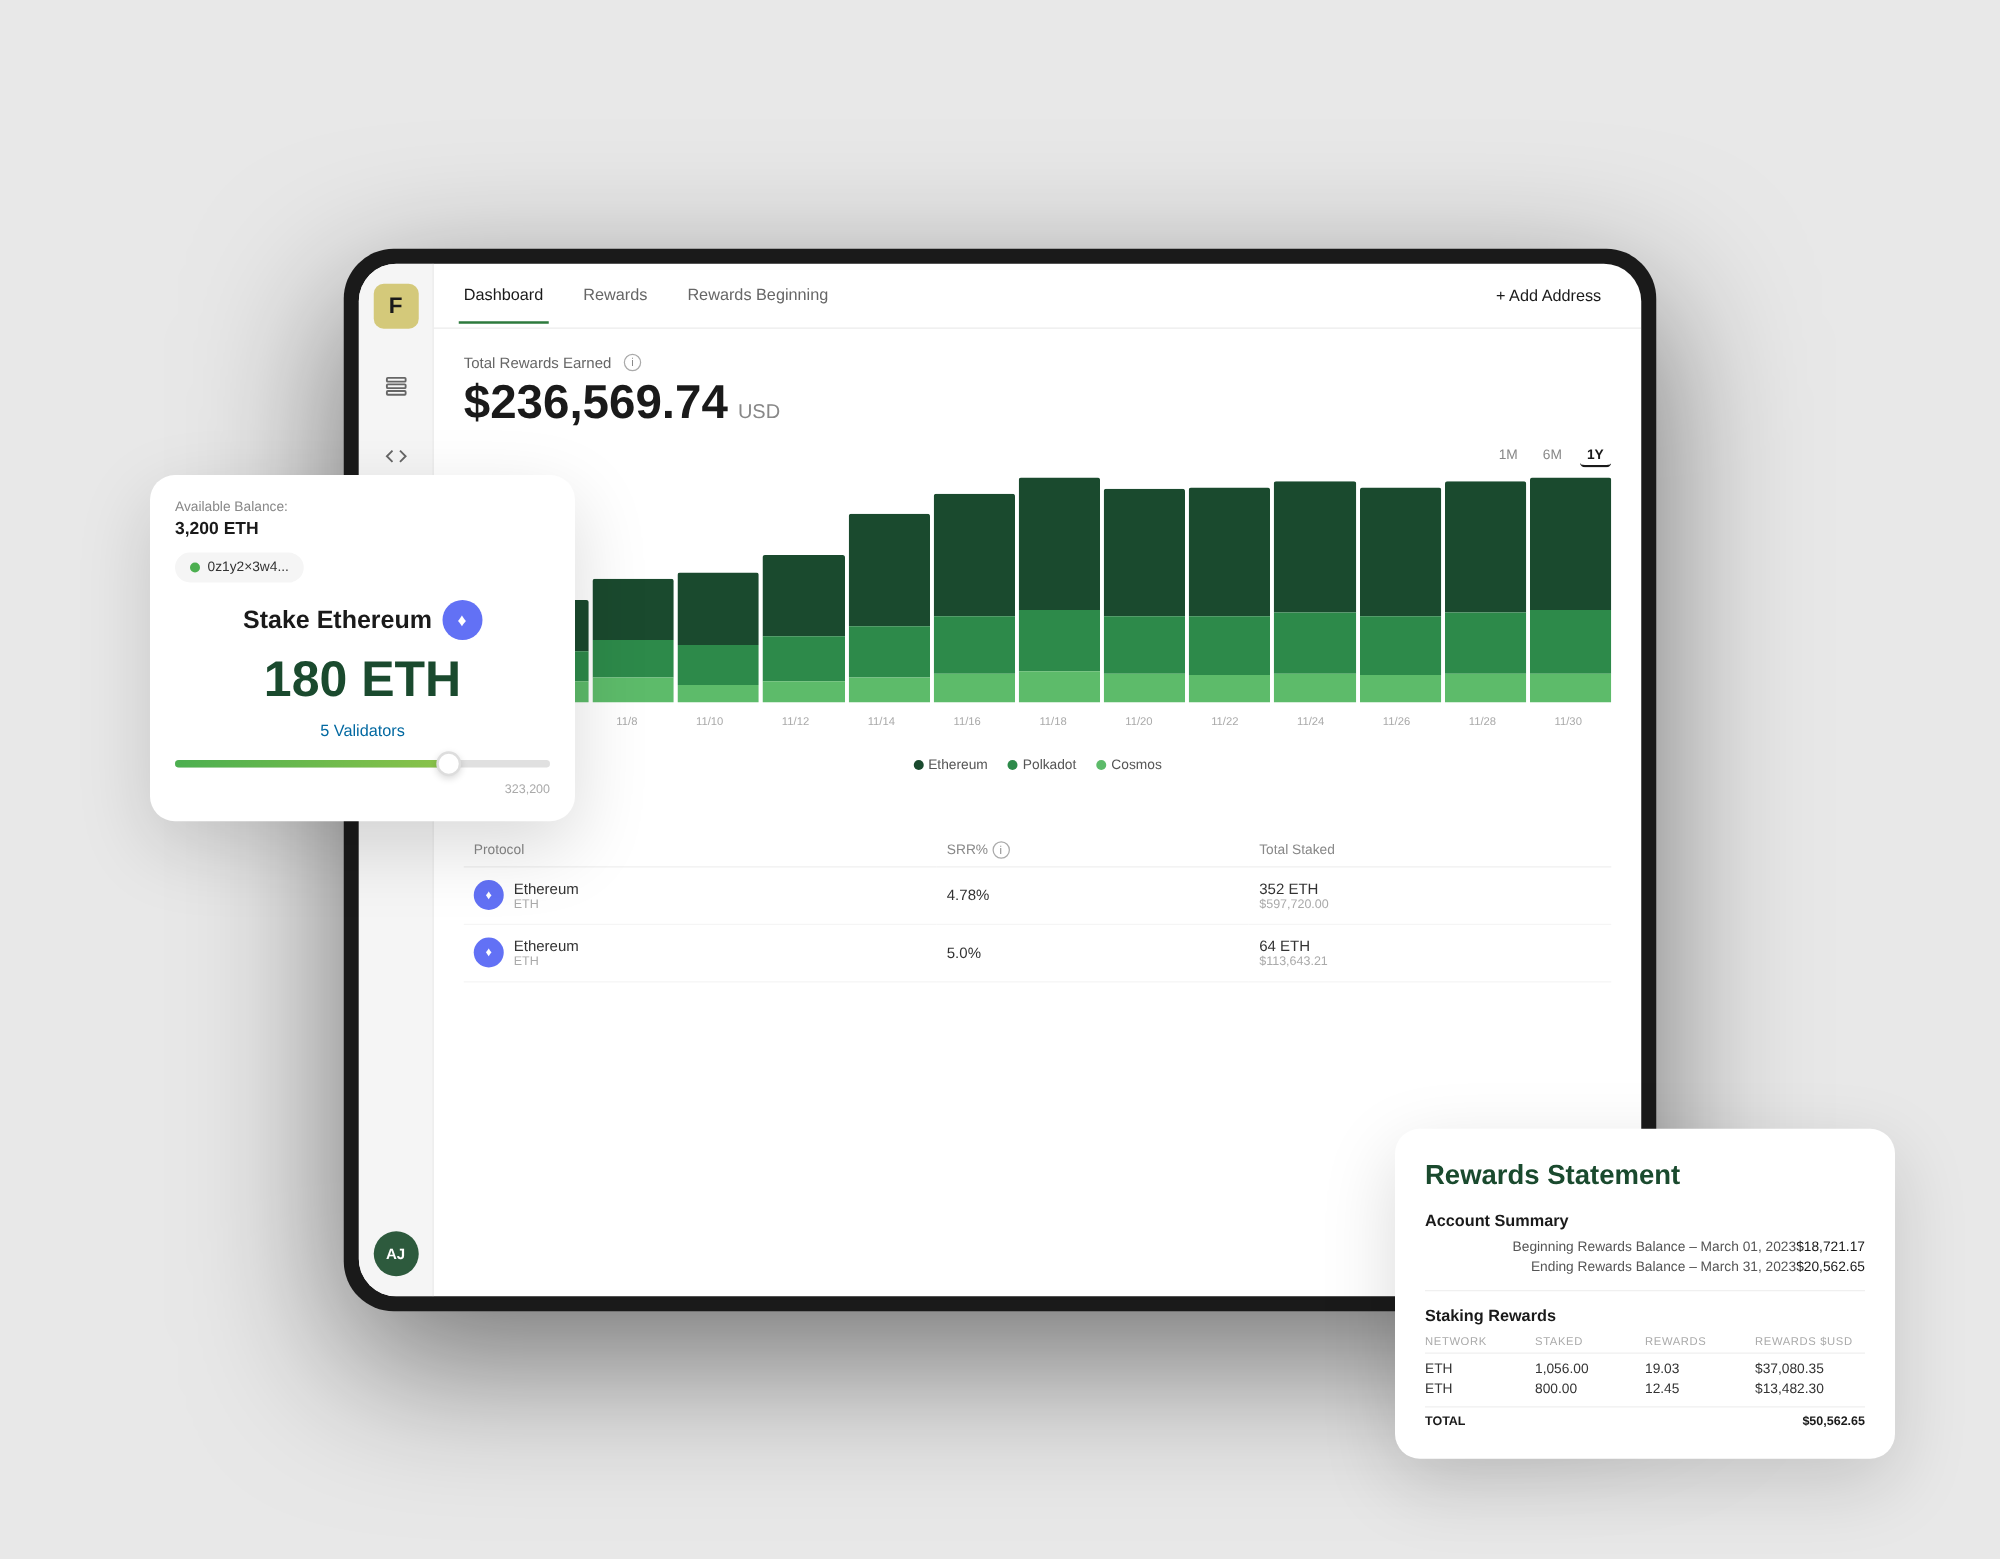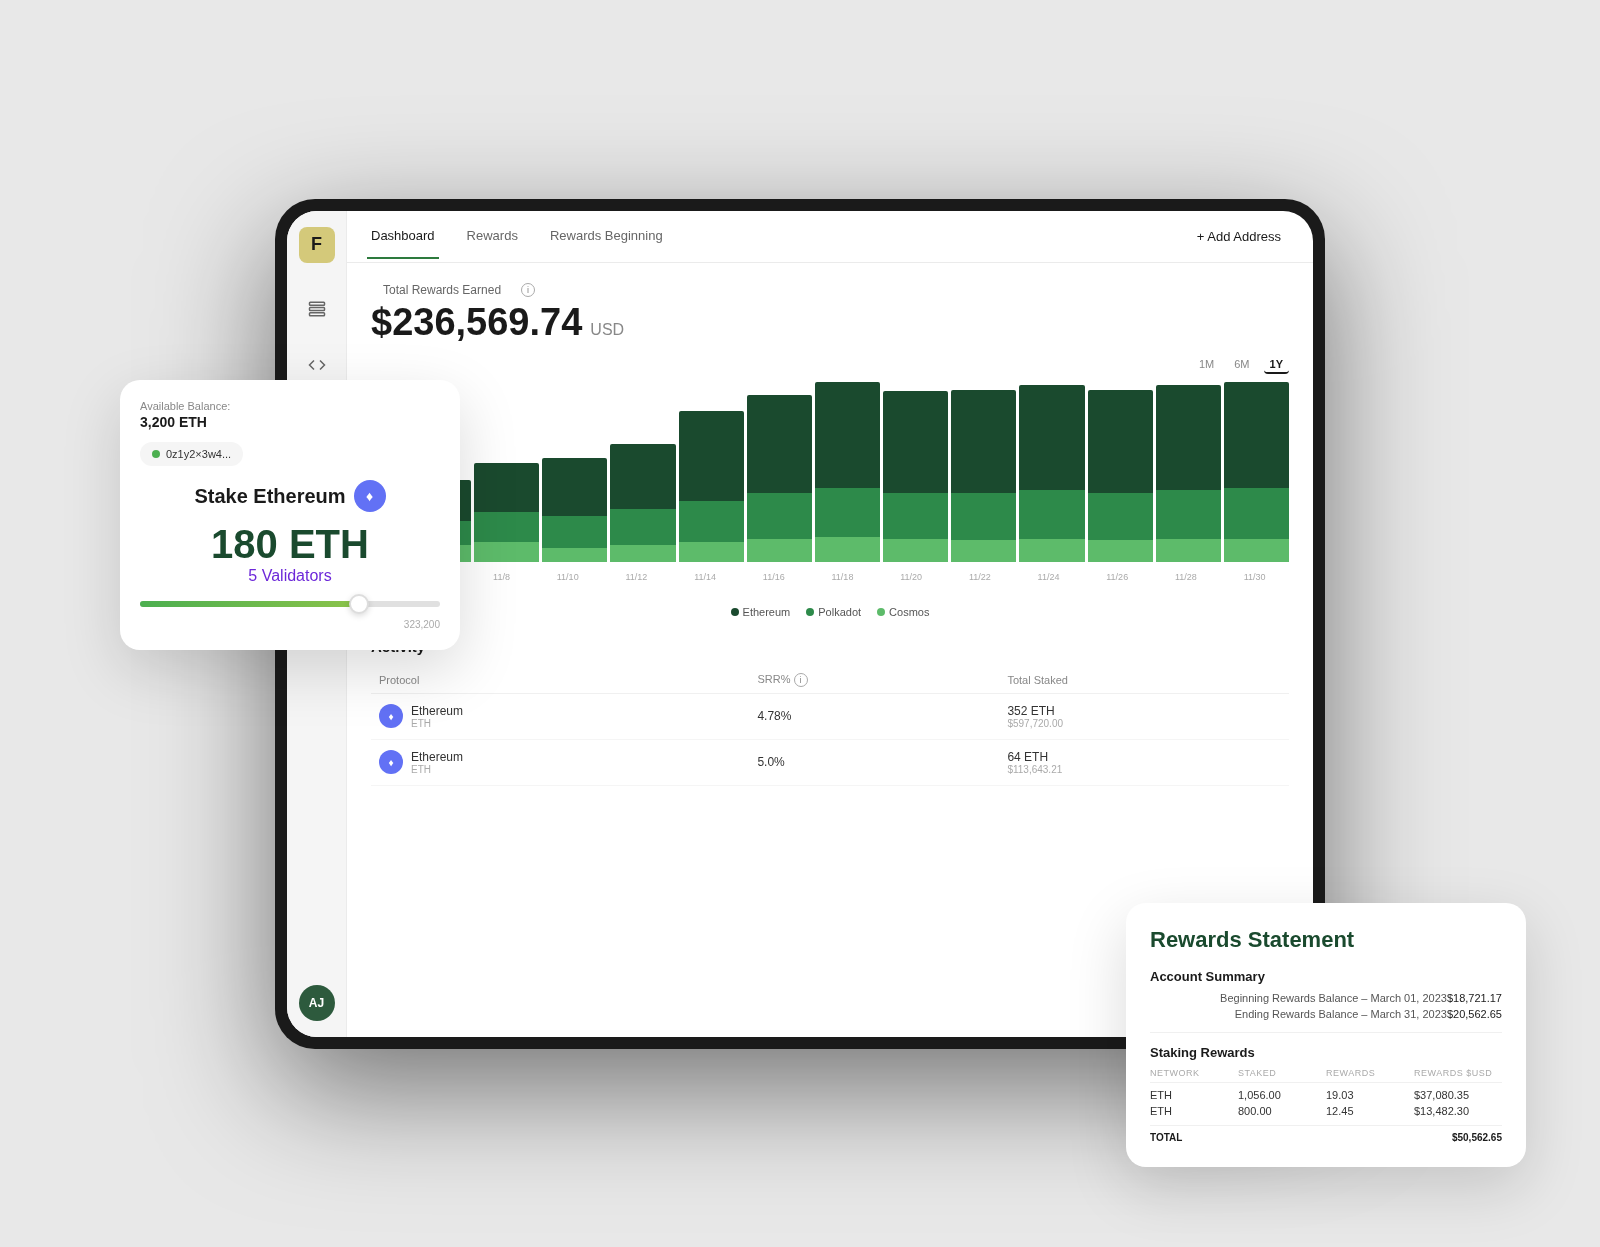--- a/index.html
+++ b/index.html
@@ -136,23 +136,22 @@
       overflow-y: auto;
       padding: 20px 24px;
       position: relative;
     }
 
     .total-rewards-label {
       font-size: 12px;
       color: #666;
       display: flex;
       align-items: flex-start;
-      gap: 20px;
+      gap: 10px;
       margin-bottom: 4px;
-      margin-left: 12px;
     }
 
     .total-amount {
       font-size: 38px;
       font-weight: 700;
       color: #1a1a1a;
       display: flex;
       align-items: baseline;
       gap: 8px;
     }
@@ -402,24 +401,25 @@
     }
 
     .stake-amount {
       font-size: 40px;
       font-weight: 700;
       color: #1a4a2e;
       text-align: center;
     }
 
     .validators-label {
-      font-size: 16px;
-      color: #6d28d9;
+      font-size: 13px;
+      color: #0369a1;
       text-align: center;
       margin-bottom: 16px;
+      margin-top: 10px;
     }
 
     .slider-container {
       position: relative;
       margin: 12px 0;
     }
 
     .slider-track {
       width: 100%;
       height: 6px;
@@ -808,21 +808,21 @@
       <div class="slider-fill"></div>
       <div class="slider-thumb"></div>
     </div>
   </div>
   <div class="slider-labels">
     <span>32</span>
     <span>3,200</span>
   </div>
 </div>
 
-<div class="rewards-statement-card" style="position:fixed; right:74px; bottom:80px; z-index:100;">
+<div class="rewards-statement-card" style="position:fixed; right:84px; bottom:80px; z-index:100;">
   <div class="rs-title">Rewards Statement</div>
 
   <div class="rs-section-title">Account Summary</div>
   <div class="rs-row">
     <span>Beginning Rewards Balance – March 01, 2023</span>
     <span class="amount">$18,721.17</span>
   </div>
   <div class="rs-row">
     <span>Ending Rewards Balance – March 31, 2023</span>
     <span class="amount">$20,562.65</span>

